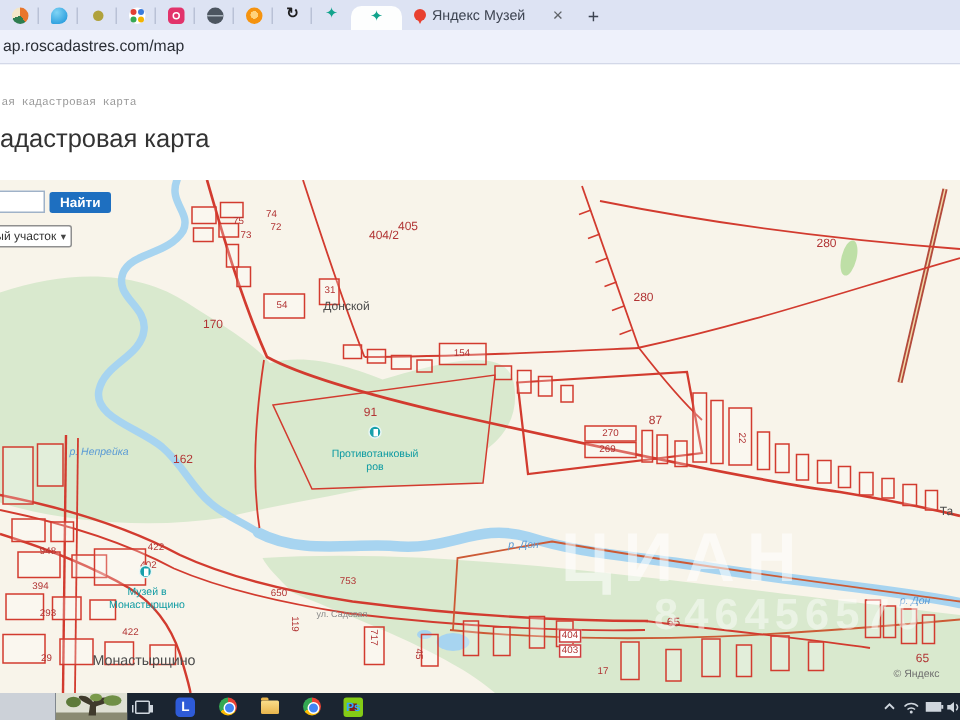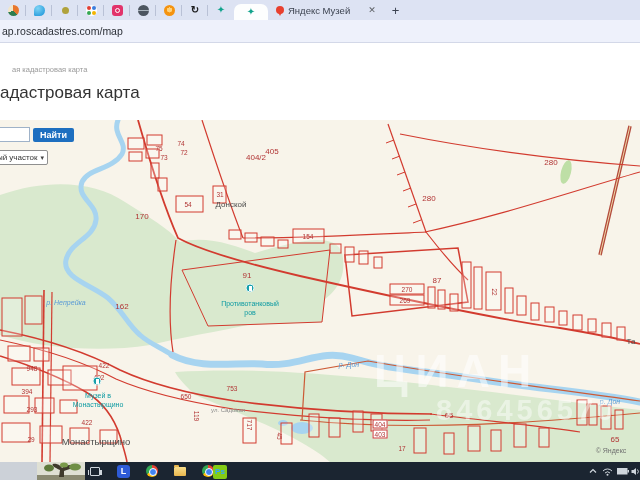--- a/index.html
+++ b/index.html
@@ -33,21 +33,21 @@
   .ya-pin::after { content:''; position:absolute; left:1.5px; top:6px; border:2.5px solid transparent; border-top:4px solid #e8402f; }
   #yandex-tab .t-title { font-size:9.5px; color:#3c4350; white-space:nowrap; }
   .t-close { font-size:9px; color:#5f6368; margin-left:14px; }
   .t-new { font-size:13px; color:#3c4350; margin-left:12px; }
 
   #toolbar { position:absolute; left:0; top:20px; width:640px; height:23px; background:#eef1fb; border-bottom:1px solid #d3d8e8; display:flex; align-items:center; }
   #url-text { font-size:10.5px; color:#2b2f36; padding-left:2px; }
 
   
   #page { position:absolute; left:0; top:43px; width:640px; height:419px; background:#fff; }
-  #breadcrumb { position:absolute; left:12px; top:22px; font-size:7.5px; color:#9a9a9a; }
+  #breadcrumb { position:absolute; left:1px; top:22px; font-size:7.5px; color:#9a9a9a;font-family:Liberation Mono, monospace; }
   #page-title { position:absolute; left:0; top:40px; font-size:17px; color:#333; }
 
   
   #map { position:absolute; left:0; top:77px; width:640px; height:342px; background:#f8f4ea; overflow:hidden; }
   #map svg { position:absolute; left:0; top:0; }
   .ml { position:absolute; transform:translate(-50%,-50%); white-space:nowrap; font-family:"Liberation Sans",sans-serif; }
   .p { color:#b13434; font-size:8px; }
   .p.s { font-size:6.5px; }
   .place { color:#4c4c4c; font-size:8px; }
   .place.lg { font-size:9.5px; }
@@ -79,21 +79,21 @@
   #ic-taskview .tv::before { content:''; position:absolute; left:-3px; top:2px; width:1.5px; height:5px; background:#cfd6dd; }
   #ic-taskview .tv::after { content:''; position:absolute; right:-3px; top:2px; width:1.5px; height:5px; background:#cfd6dd; }
   #ic-l { left:117px; background:#2e5bd7; border-radius:3px; color:#fff; font-size:9px; font-weight:bold; }
   .chrome-ball { width:12px; height:12px; border-radius:50%; background:conic-gradient(#ea4335 0 120deg,#fbbc05 120deg 235deg,#34a853 235deg 360deg); position:relative; }
   .chrome-ball::after { content:''; position:absolute; left:3px; top:3px; width:6px; height:6px; border-radius:50%; background:#4285f4; border:1.5px solid #fff; }
   #ic-chrome1 { left:145px; }
   #ic-folder { left:173px; }
   .folder { width:12px; height:9px; background:linear-gradient(#f9dd8b,#e9b64d); border-radius:1px; position:relative; }
   .folder::before { content:''; position:absolute; left:0; top:-2px; width:5px; height:2px; background:#e9b64d; border-radius:1px 1px 0 0; }
   #ic-chrome2 { left:201px; }
-  #ic-ps { left:213px; background:#7f1d1d; border:7px solid #84cc16; border-radius:2px; color:#31a8ff; font-size:8px; font-weight:bold; }
+  #ic-ps { left:229px; background:#7f1d1d; border:4px solid #84cc16; border-radius:2px; color:#31a8ff; font-size:8px; font-weight:bold; }
   .tray { position:absolute; top:2.5px; width:13px; height:13px; display:flex; align-items:center; justify-content:center; }
 </style>
 </head>
 <body>
 
 <div id="screen">
 
   <div id="tabstrip">
     <div class="pin-tab">
         <span class="picon pi-1"></span>

